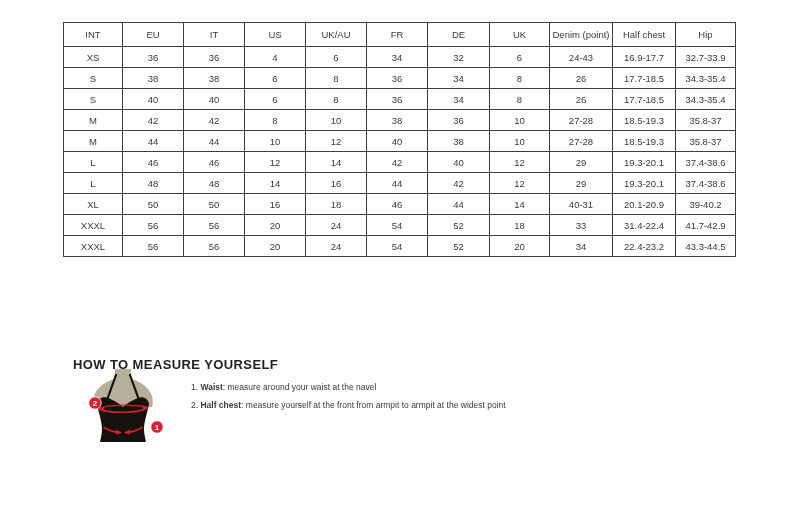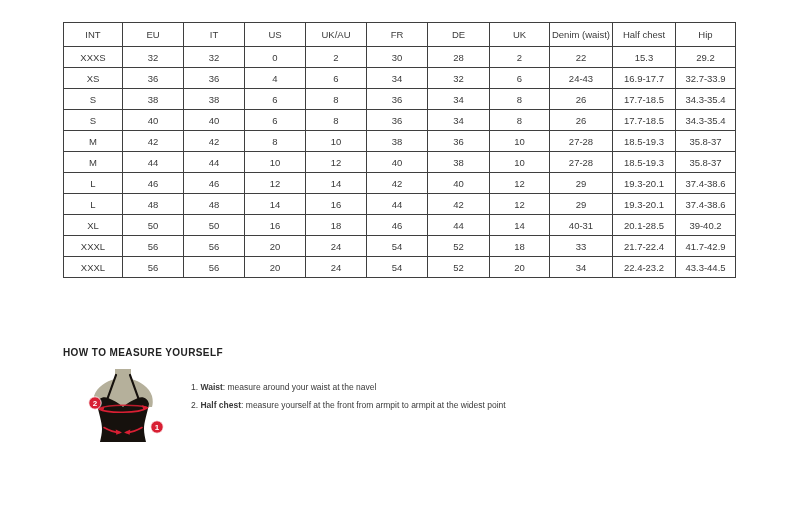--- a/index.html
+++ b/index.html
@@ -30,22 +30,22 @@
     padding: 0;
     overflow: hidden;
     white-space: nowrap;
   }
   .size-table thead th { height: 24px; }
   .size-table tbody td { height: 21px; }
   .measure-heading {
     position: absolute;
     left: 63px;
     top: 347px;
-    margin: 0;
-    font-size: 10px;
+    margin: 10px;
+    font-size: 13px;
     font-weight: 700;
     letter-spacing: 0.4px;
     color: #222222;
   }
   .figure-svg {
     position: absolute;
     left: 77px;
     top: 368px;
   }
   .steps {
@@ -100,39 +100,26 @@
     <thead>
       <tr id="header-row">
           <th>INT</th>
           <th>EU</th>
           <th>IT</th>
           <th>US</th>
           <th>UK/AU</th>
           <th>FR</th>
           <th>DE</th>
           <th>UK</th>
-          <th>Denim (waist)</th>
+          <th>Denim (point)</th>
           <th>Half chest</th>
           <th>Hip</th>
         </tr>
     </thead>
     <tbody id="table-body">
-        <tr>
-          <td>XXXS</td>
-          <td>32</td>
-          <td>32</td>
-          <td>0</td>
-          <td>2</td>
-          <td>30</td>
-          <td>28</td>
-          <td>2</td>
-          <td>22</td>
-          <td>15.3</td>
-          <td>29.2</td>
-        </tr>
         <tr>
           <td>XS</td>
           <td>36</td>
           <td>36</td>
           <td>4</td>
           <td>6</td>
           <td>34</td>
           <td>32</td>
           <td>6</td>
           <td>24-43</td>
@@ -220,34 +207,34 @@
         <tr>
           <td>XL</td>
           <td>50</td>
           <td>50</td>
           <td>16</td>
           <td>18</td>
           <td>46</td>
           <td>44</td>
           <td>14</td>
           <td>40-31</td>
-          <td>20.1-28.5</td>
+          <td>20.1-20.9</td>
           <td>39-40.2</td>
         </tr>
         <tr>
           <td>XXXL</td>
           <td>56</td>
           <td>56</td>
           <td>20</td>
           <td>24</td>
           <td>54</td>
           <td>52</td>
           <td>18</td>
           <td>33</td>
-          <td>21.7-22.4</td>
+          <td>31.4-22.4</td>
           <td>41.7-42.9</td>
         </tr>
         <tr>
           <td>XXXL</td>
           <td>56</td>
           <td>56</td>
           <td>20</td>
           <td>24</td>
           <td>54</td>
           <td>52</td>

